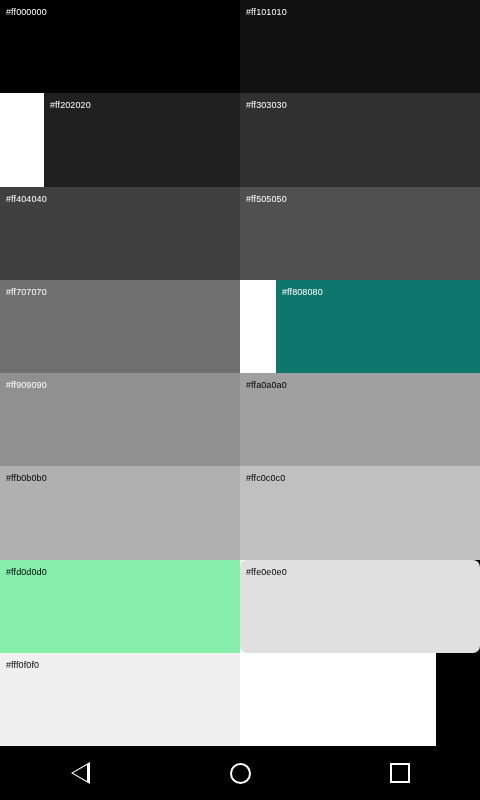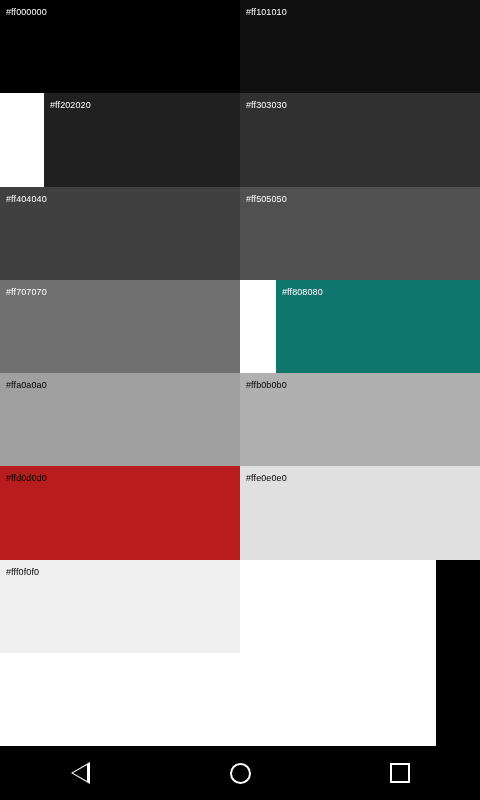--- a/index.html
+++ b/index.html
@@ -136,30 +136,36 @@
       </div>
       <div class="swatch-cell on-dark" style="background: rgb(80, 80, 80);">
         <span class="swatch-label">#ff505050</span>
       </div>
       <div class="swatch-cell on-dark" style="background: rgb(112, 112, 112); padding-left: 30px;">
         <span class="swatch-label">#ff707070</span>
       </div>
       <div class="swatch-cell on-dark" style="background: #0f766e; margin-left: 36px;">
         <span class="swatch-label">#ff808080</span>
       </div>
+      <div class="swatch-cell on-dark" style="background: rgb(144, 144, 144);">
+        <span class="swatch-label">#ff909090</span>
+      </div>
       <div class="swatch-cell on-light" style="background: rgb(160, 160, 160);">
         <span class="swatch-label">#ffa0a0a0</span>
       </div>
       <div class="swatch-cell on-light" style="background: rgb(176, 176, 176);">
         <span class="swatch-label">#ffb0b0b0</span>
       </div>
-      <div class="swatch-cell on-light" style="background: #b91c1c; text-decoration: underline;">
+      <div class="swatch-cell on-light" style="background: rgb(192, 192, 192);">
+        <span class="swatch-label">#ffc0c0c0</span>
+      </div>
+      <div class="swatch-cell on-light" style="background: #86efac; text-decoration: underline;">
         <span class="swatch-label">#ffd0d0d0</span>
       </div>
-      <div class="swatch-cell on-light" style="background: rgb(224, 224, 224);">
+      <div class="swatch-cell on-light" style="background: rgb(224, 224, 224); border-radius: 7px;">
         <span class="swatch-label">#ffe0e0e0</span>
       </div>
       <div class="swatch-cell on-light" style="background: rgb(240, 240, 240); padding-left: 48px;">
         <span class="swatch-label">#fff0f0f0</span>
       </div>
     </div>
 
   <div id="nav-bar">
     <div class="nav-button">
       <span class="nav-icon icon-back"></span>

